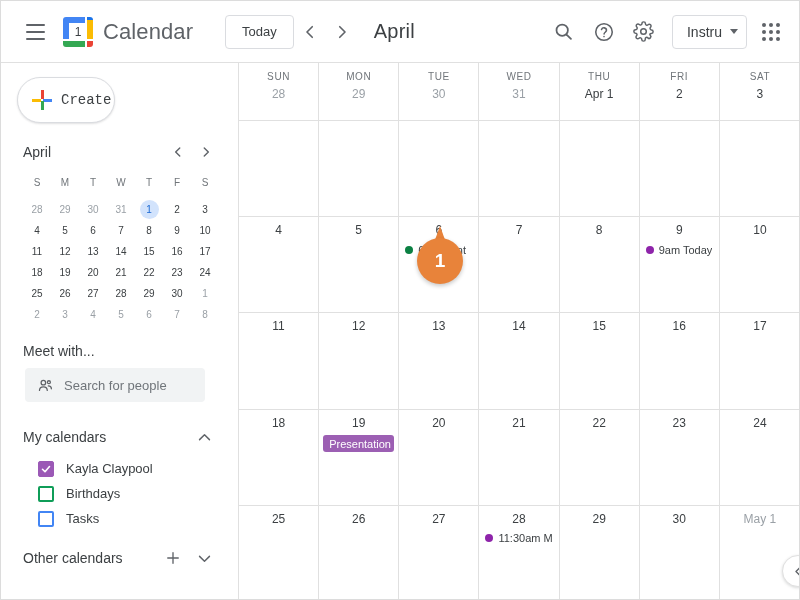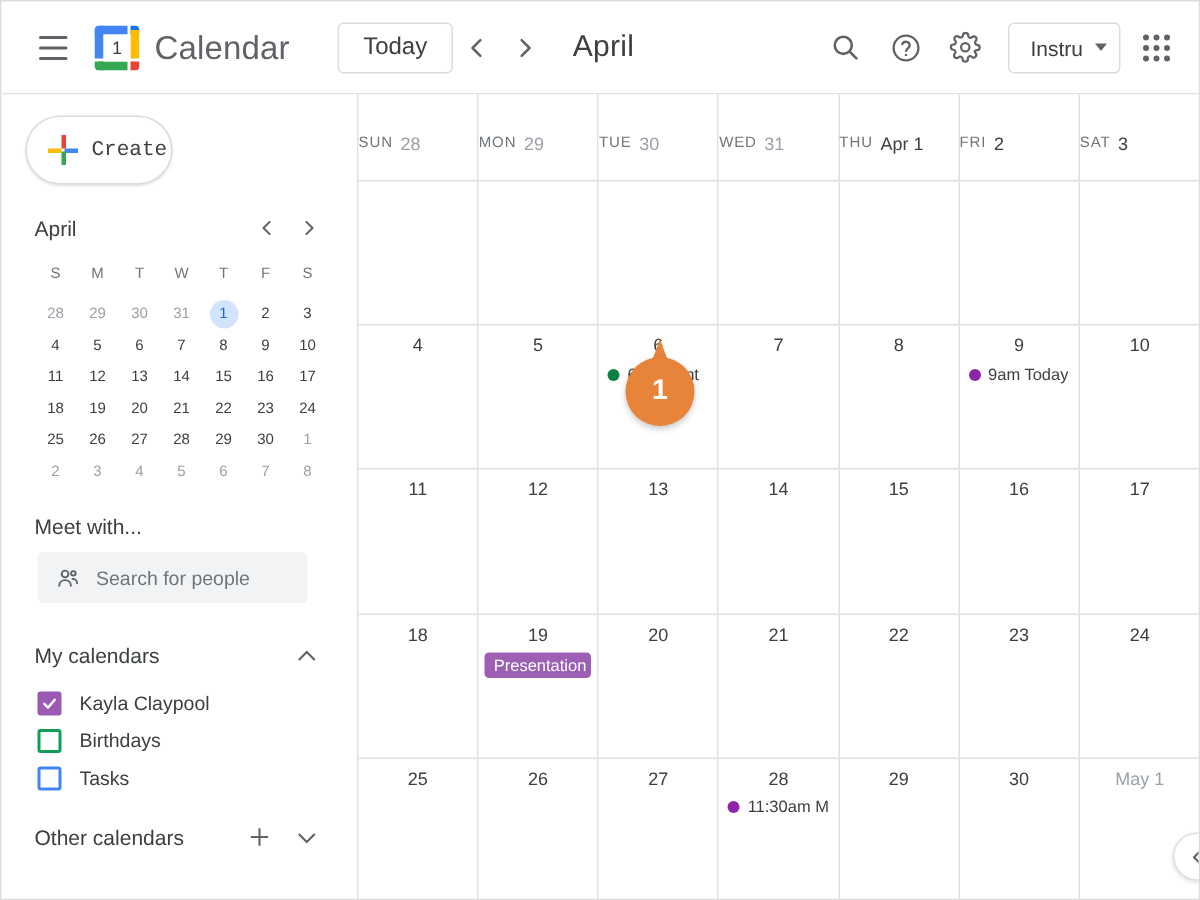--- a/index.html
+++ b/index.html
@@ -51,21 +51,21 @@
     position: absolute; left: 6px; top: 6px; width: 18px; height: 18px;
     background: #fff; display: flex; align-items: center; justify-content: center;
     font-size: 12px; color: #3c4043; font-weight: 500; line-height: 1;
   }
   .app-title {
     margin-left: 10px; font-size: 22px; color: #5f6368; letter-spacing: 0.1px;
   }
   .today-btn {
     margin-left: 32px; height: 34px; padding: 0 16px;
     border: 1px solid #dadce0; border-radius: 4px; background: #fff;
-    font-size: 16px; color: #3c4043; cursor: pointer;
+    font-size: 13px; color: #3c4043; cursor: pointer;
     display: flex; align-items: center;
   }
   .navarrow {
     width: 32px; height: 32px; display: flex; align-items: center; justify-content: center;
     cursor: pointer; color: #5f6368; border-radius: 50%;
   }
   .navarrow:first-of-type { margin-left: 12px; }
   .month-title {
     margin-left: 16px; font-size: 20px; color: #3c4043; letter-spacing: 0.2px;
   }
@@ -141,21 +141,21 @@
 
   .cal-section-head {
     margin: 22px 0 0 22px; width: 190px; height: 26px;
     display: flex; align-items: center; cursor: pointer;
   }
   .cal-section-head .t { font-size: 14px; color: #3c4043; }
   .cal-section-head .right { margin-left: auto; display: flex; align-items: center; gap: 4px; color: #5f6368; }
   .cal-list { margin-top: 6px; }
   .cal-item {
     height: 25px; display: flex; align-items: center; gap: 12px;
-    padding-left: 24px; cursor: pointer;
+    padding-left: 37px; cursor: pointer;
   }
   .cbox {
     width: 16px; height: 16px; border-radius: 2px;
     display: flex; align-items: center; justify-content: center; flex: none;
   }
   .cbox.checked { }
   .cbox.checked svg { display: block; }
   .cbox.unchecked { background: #fff; }
   .cal-name { font-size: 13px; color: #3c4043; }
 
@@ -163,21 +163,21 @@
   .grid-area {
     position: absolute; top: 62px; left: 237px; width: 562px; height: 538px;
     background: #fff; border-left: 1px solid #e0e0e0;
   }
   .dow-row {
     display: grid; grid-template-columns: repeat(7, 1fr);
     height: 58px; border-bottom: 1px solid #e0e0e0;
   }
   .dow-cell {
     border-right: 1px solid #e0e0e0;
-    display: flex; flex-direction: row; align-items: center;
+    display: flex; flex-direction: column; align-items: center;
     padding-top: 8px; gap: 5px;
   }
   .dow-cell:last-child { border-right: none; }
   .dow-name { font-size: 10px; color: #70757a; letter-spacing: 0.6px; }
   .dow-num { font-size: 12px; color: #3c4043; }
   .dow-num.muted { color: #9aa0a6; }
   .dow-num.bold { color: #3c4043; font-weight: 500; }
 
   .weeks { height: 480px; display: flex; flex-direction: column; }
   .week-row {

